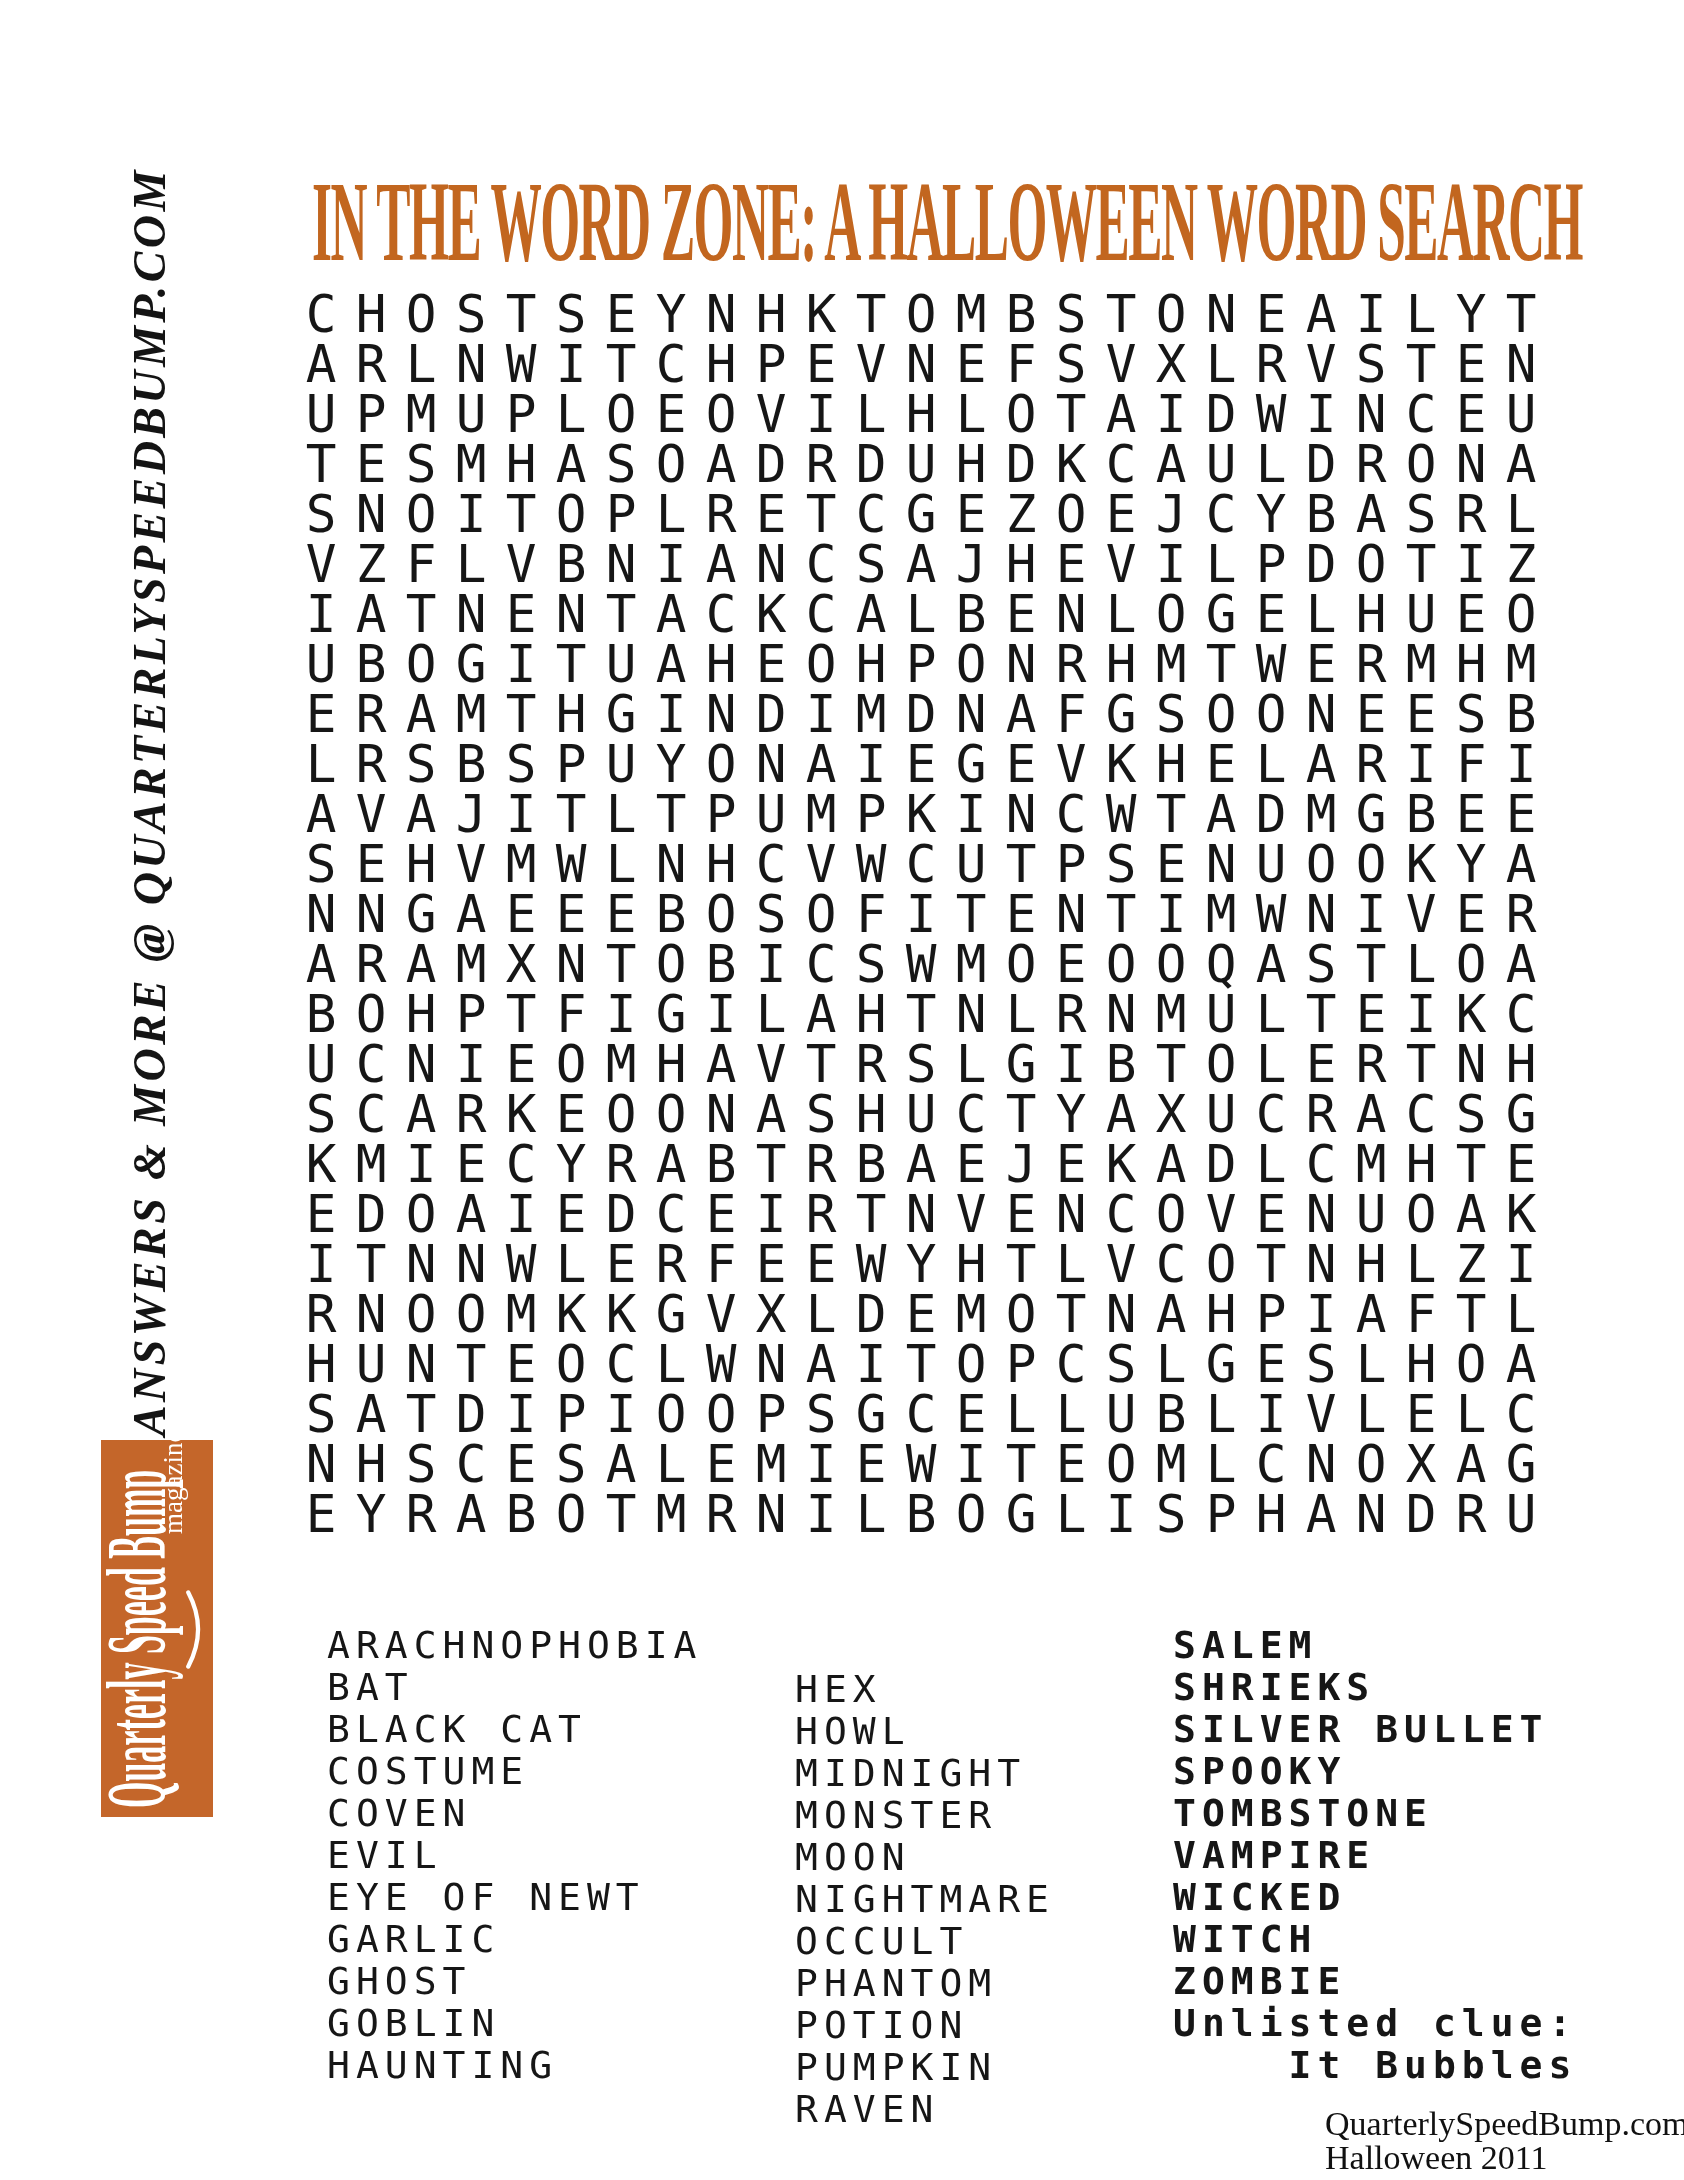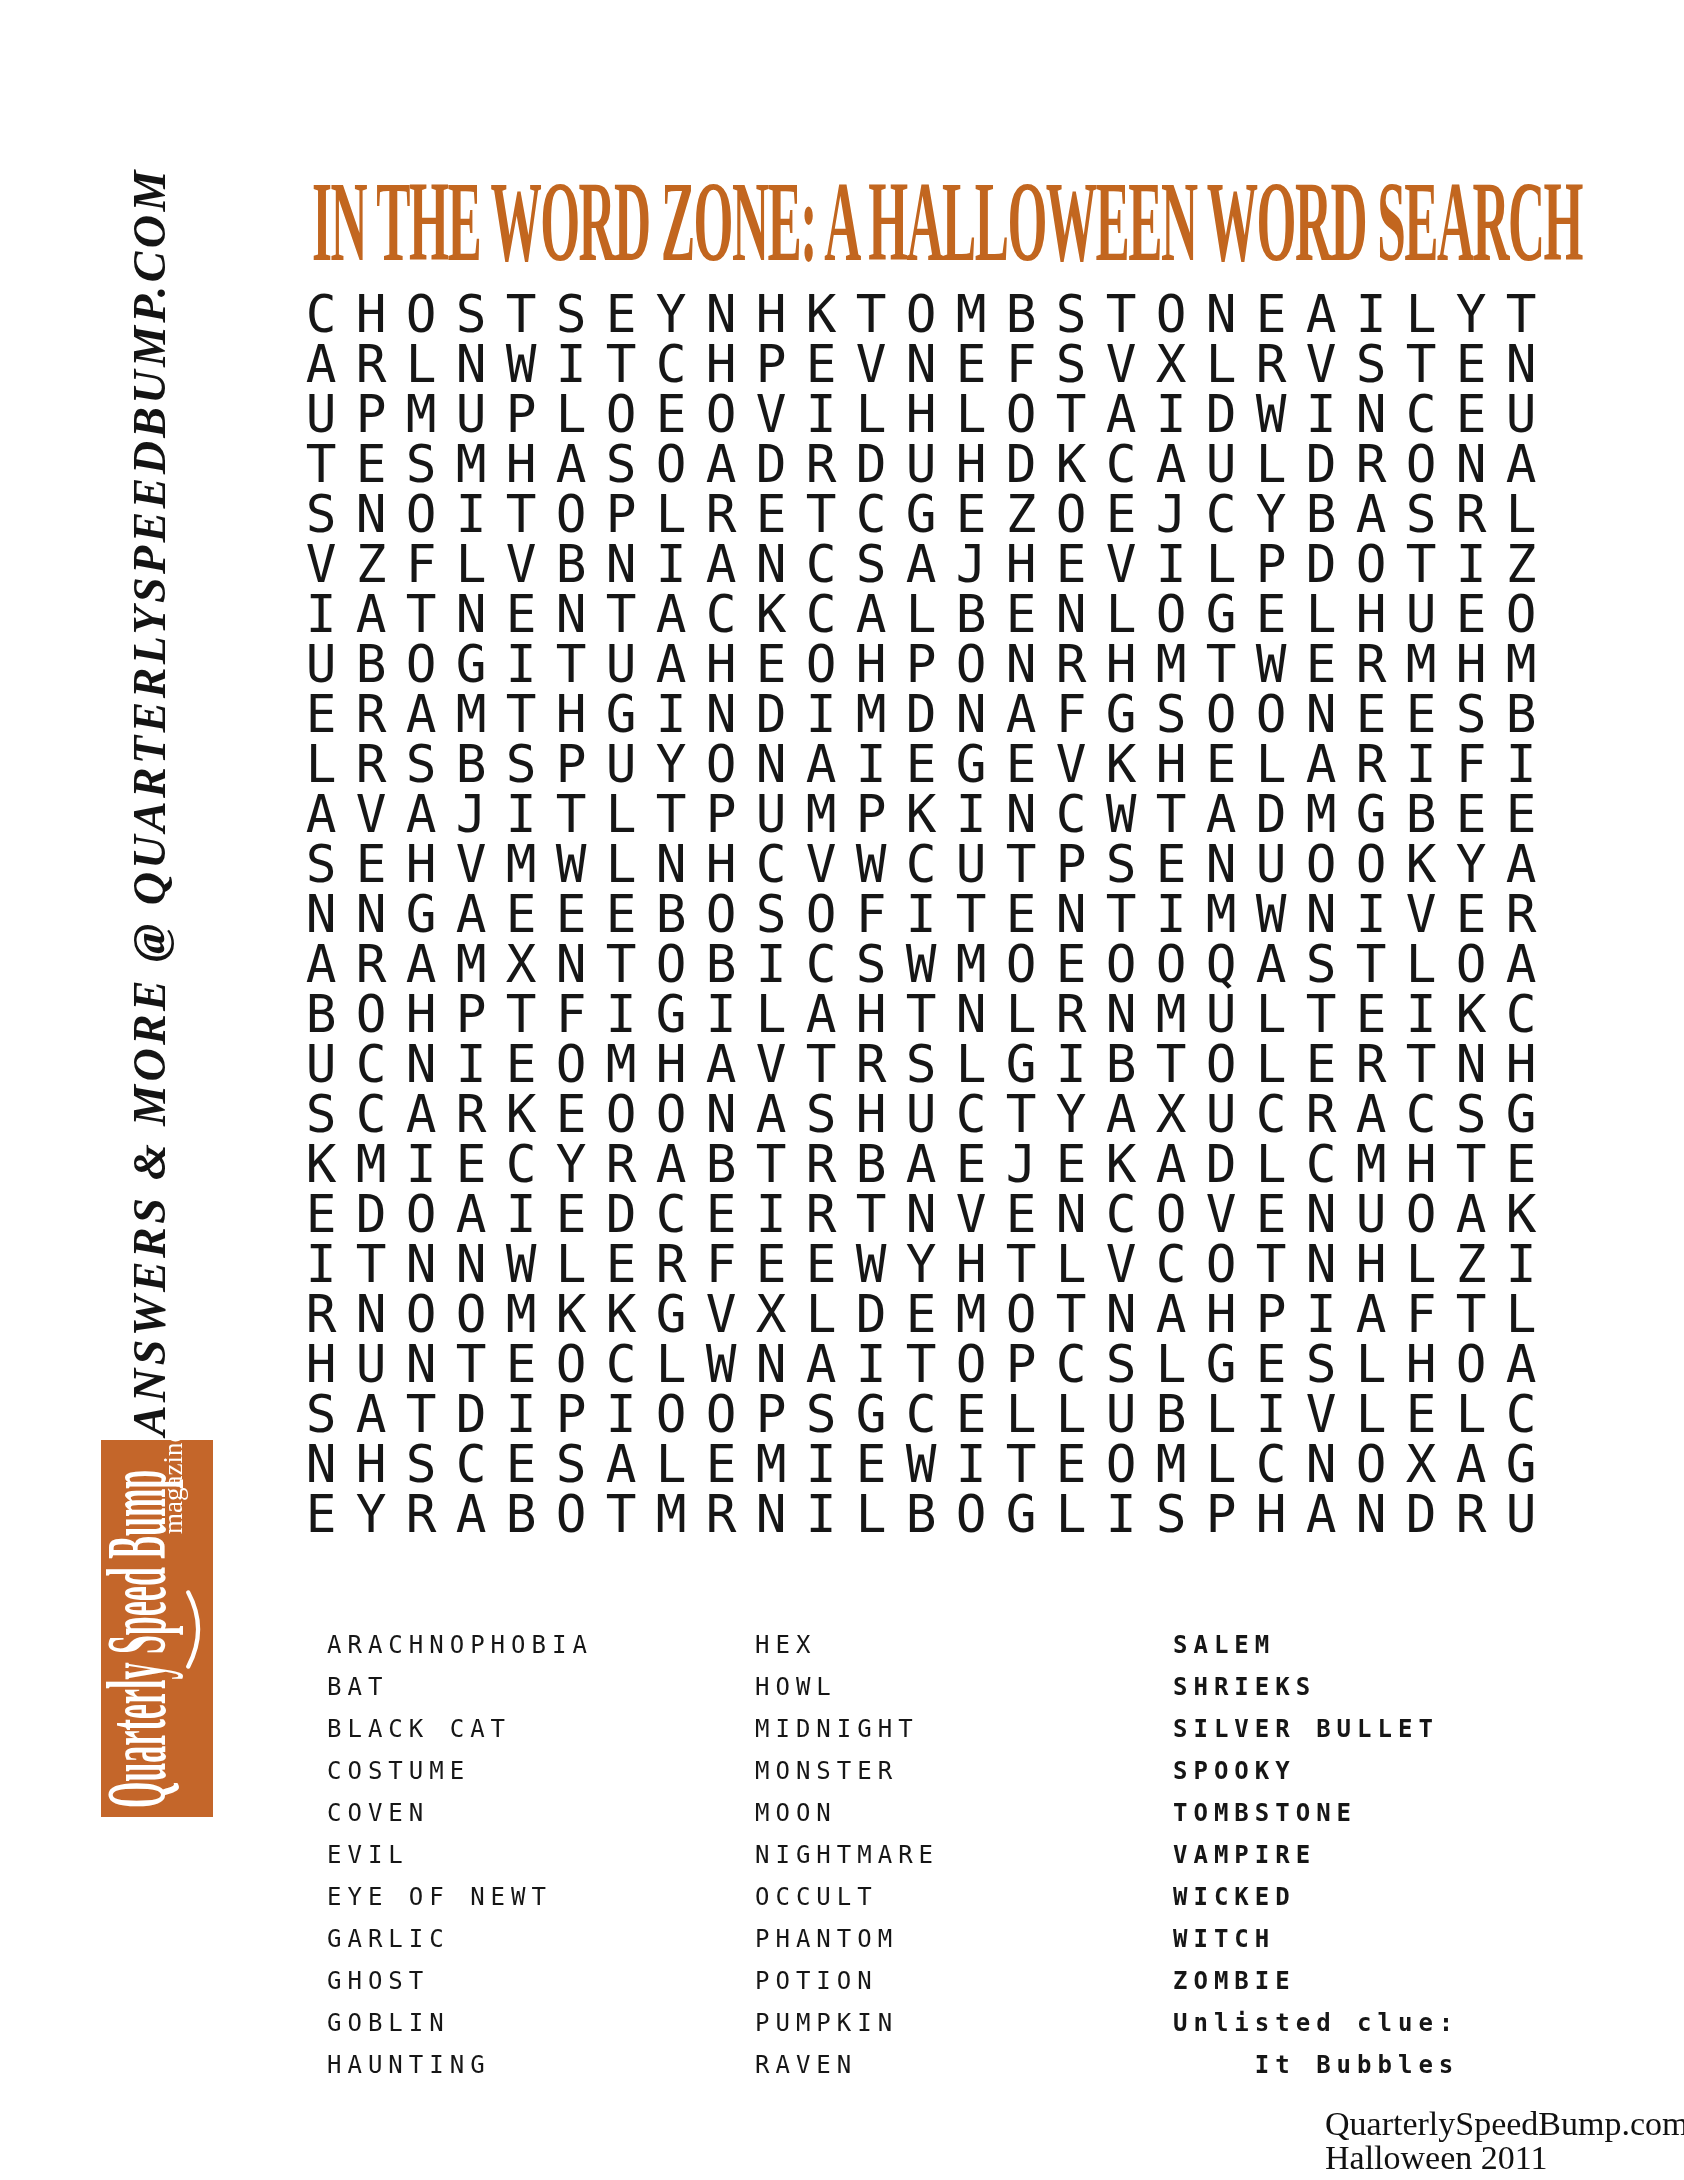--- a/index.html
+++ b/index.html
@@ -112,28 +112,28 @@
     align-items: center;
     justify-content: center;
     font-size: 51px;
     color: #161616;
   }
 
   
   .words {
     position: absolute;
     top: 1624px;
-    font-size: 24px;
+    font-size: 38px;
     letter-spacing: 6px;
     line-height: 42px;
     white-space: pre;
     color: #161616;
   }
   .words-col-1 { left: 327px; }
-  .words-col-2 { left: 755px; }
+  .words-col-2 { left: 795px; margin-top: 44px; }
   .words-col-3 { left: 1173px; font-weight: bold; }
   .word-item { white-space: pre; }
 
   
   .footer {
     position: absolute;
     left: 1325px;
     top: 2107px;
     font-family: "Liberation Serif", serif;
     font-size: 34px;

